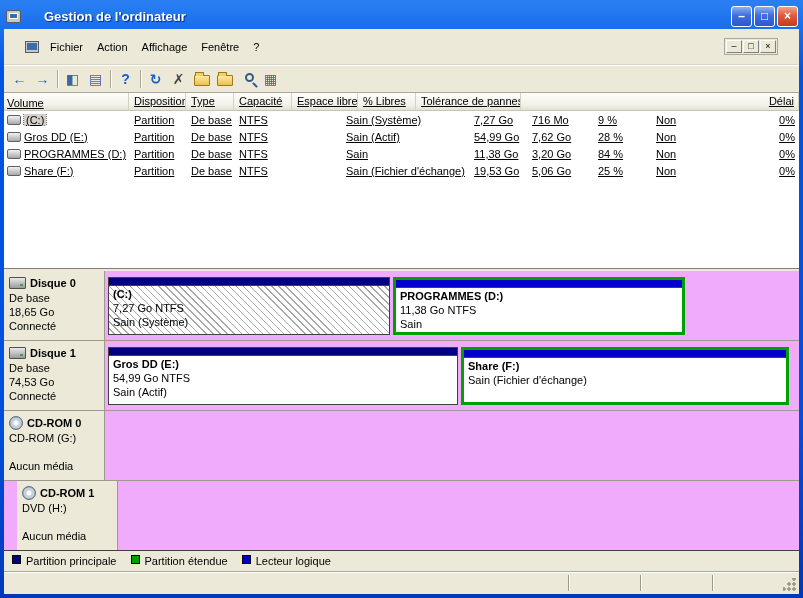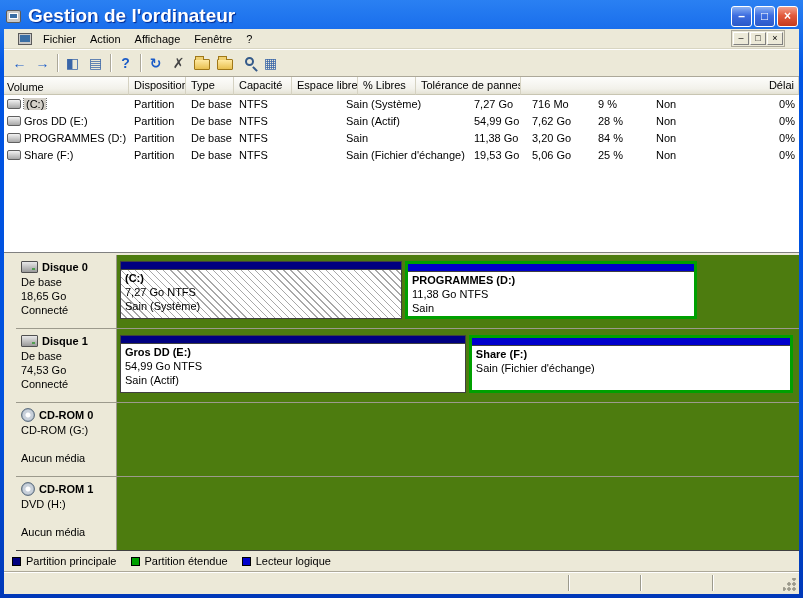--- a/index.html
+++ b/index.html
@@ -8,34 +8,34 @@
 
   .window {
     position:relative; width:803px; height:598px; margin:0 auto;
     background:linear-gradient(180deg,#2a80f2 0%,#0054e3 12%,#0050dd 70%,#0038b8 100%);
     overflow:hidden;
   }
   
   .titlebar { height:29px; display:flex; align-items:center; padding:3px 5px 0 6px; }
   .app-icon { width:15px; height:13px; background:#c8c8c8; border:1px solid #5a5a5a; border-radius:2px; position:relative; flex:0 0 auto; }
   .app-icon::after { content:""; position:absolute; left:2px; top:2px; right:2px; bottom:3px; background:#3a6ea5; border:1px solid #fff; }
-  .title-text { color:#fff; font-weight:bold; font-size:19px; margin-left:7px; flex:1;
+  .title-text { color:#fff; font-weight:bold; font-size:13px; margin-left:23px; flex:1;
     text-shadow:1px 1px 1px #00268c; white-space:nowrap; overflow:hidden; }
   .cap-btns { display:flex; gap:2px; }
   .cap-btn { width:21px; height:21px; border:1px solid #fff; border-radius:3px; color:#fff;
     display:flex; align-items:center; justify-content:center; font-size:12px; font-weight:bold;
     background:linear-gradient(180deg,#8ab1f3 0%,#3d6de0 45%,#2b59c8 100%); cursor:default; }
   .cap-btn.close { background:linear-gradient(180deg,#f3a08b 0%,#e25a3c 45%,#c43a1e 100%); }
 
   
   .window-body { position:absolute; top:29px; left:4px; right:4px; bottom:4px; background:#ece9d8;
     display:flex; flex-direction:column; overflow:hidden; }
 
   
-  .menubar { height:20px; display:flex; align-items:center; padding:0 12px; border-bottom:1px solid #d8d5c2; }
+  .menubar { height:36px; display:flex; align-items:center; padding:0 19px; border-bottom:1px solid #d8d5c2; }
   .menu-sysicon { width:14px; height:12px; background:#c8c8c8; border:1px solid #5a5a5a; position:relative; margin:0 4px 0 2px; }
   .menu-sysicon::after { content:""; position:absolute; left:1px; top:1px; right:1px; bottom:2px; background:#3a6ea5; }
   .menu-item { padding:2px 7px; cursor:default; }
   .menu-spacer { flex:1; }
   .mdi-box { display:flex; gap:1px; border:1px solid #aca899; background:#ece9d8; padding:1px; margin-right:2px; }
   .mdi-btn { width:16px; height:13px; background:#ece9d8; border:1px solid; border-color:#fff #808080 #808080 #fff;
     font-size:9px; line-height:10px; text-align:center; cursor:default; }
 
   
   .toolbar { height:28px; display:flex; align-items:center; padding:0 4px; border-bottom:1px solid #aca899;
@@ -48,63 +48,63 @@
   .tool-sep { width:1px; height:18px; background:#aca899; margin:0 3px; box-shadow:1px 0 0 #fff; }
   .folder-icon { width:16px; height:11px; background:linear-gradient(180deg,#ffe9a0,#e8c050); border:1px solid #a07818;
     border-radius:1px; position:relative; margin-top:3px; }
   .folder-icon::before { content:""; position:absolute; left:0; top:-4px; width:7px; height:3px;
     background:#f0d070; border:1px solid #a07818; border-bottom:none; }
   .magnifier-icon { width:9px; height:9px; border:2px solid #345a8a; border-radius:50%; position:relative; margin:-3px -3px 0 0; }
   .magnifier-icon::after { content:""; position:absolute; width:2px; height:6px; background:#345a8a;
     left:7px; top:7px; transform:rotate(-45deg); }
 
   
-  .list-pane { height:176px; background:#fff; border-bottom:1px solid #808080; overflow:hidden; }
+  .list-pane { height:176px; background:#fff; border-bottom:1px solid #808080; overflow:hidden;text-decoration:underline; }
   .lv-header { display:flex; height:18px; }
   .hcell { background:linear-gradient(180deg,#fdfdfb 0%,#f2f1ea 70%,#e4e2d4 100%);
     border-right:1px solid #d5d2c2; border-bottom:1px solid #c8c5b2;
     padding:2px 0 0 5px; white-space:nowrap; overflow:hidden; cursor:default; }
   .lv-row { display:flex; height:17px; align-items:center; cursor:default; }
   .lc { padding-left:5px; white-space:nowrap; overflow:hidden; }
   .c0 { width:125px; display:flex; align-items:center; gap:3px; padding-left:3px; }
   .c1 { width:57px; } .c2 { width:48px; } .c3 { width:107px; } .c4 { width:128px; }
   .c5 { width:58px; } .c6 { width:66px; } .c7 { width:58px; } .c8 { width:105px; }
   .c9 { flex:1; text-align:right; padding-right:4px; }
   .drive-icon { width:14px; height:10px; flex:0 0 auto; border:1px solid #606060; border-radius:2px;
     background:linear-gradient(180deg,#f2f2f2,#a8a8a8); }
   .vol-sel { background:#d4d0c8; outline:1px dotted #707070; padding:0 2px; }
 
   
   .splitter { height:2px; background:#ece9d8; cursor:row-resize; }
 
   
-  .disk-area { flex:1; display:flex; flex-direction:column; background:#4d7c0f; border-bottom:1px solid #404040; overflow:hidden;margin-left:12px; }
+  .disk-area { flex:1; display:flex; flex-direction:column; background:#f0abfc; border-bottom:1px solid #404040; overflow:hidden; }
   .disk-row { flex:1; display:flex; border-bottom:1px solid #9c9a8c; overflow:hidden; }
-  .disk-row:last-child { border-bottom:none; }
+  .disk-row:last-child { border-bottom:none;padding-left:13px; }
   .disk-info { width:101px; flex:0 0 auto; background:#ece9d8; border-right:1px solid #9c9a8c; padding:5px 4px 0 5px; line-height:14px; cursor:default; }
   .disk-title { display:flex; align-items:center; gap:4px; font-weight:bold; margin-bottom:1px; }
   .hdd-icon { width:17px; height:12px; flex:0 0 auto; border:1px solid #505050; border-radius:1px;
     background:linear-gradient(180deg,#e8e8e8 0%,#9a9a9a 100%); position:relative; }
   .hdd-icon::after { content:""; position:absolute; right:2px; bottom:2px; width:3px; height:2px; background:#4f9e4f; }
   .cd-icon { width:14px; height:14px; flex:0 0 auto; border-radius:50%; border:1px solid #607080;
     background:radial-gradient(circle at 50% 50%, #fff 0 2px, #c8d0da 3px 5px, #90a0b0 6px 7px); }
   .disk-tracks { flex:1; display:flex; gap:3px; padding:6px 6px 0 3px; overflow:hidden; }
   .part { height:58px; background:#fff; border:1px solid #404040; overflow:hidden; cursor:default; }
   .part .strip { height:8px; background:#000080; border-bottom:1px solid #404040; }
   .part.logical { border:3px solid #00a000; }
   .part.logical .strip { background:#0000cc; }
   .part-body { padding:1px 4px; line-height:14px; }
   .part.selected .part-body { height:100%;
     background:repeating-linear-gradient(45deg,#fff 0 4px,#a8a8a8 4px 5px); }
   .part-label { font-weight:bold; white-space:nowrap; }
   .part-line { white-space:nowrap; }
 
   
   .legend { height:20px; background:#ece9d8; display:flex; align-items:center; gap:14px; padding-left:8px; }
-  .legend-item { display:flex; align-items:center; gap:5px; }
+  .legend-item { display:flex; align-items:flex-start; gap:5px; }
   .swatch { width:9px; height:9px; border:1px solid #000; }
   .sw-primary { background:#000080; }
   .sw-extended { background:#00a000; }
   .sw-logical { background:#0000cc; }
 
   
   .statusbar { height:23px; background:#ece9d8; border-top:1px solid #aca899; box-shadow:inset 0 1px 0 #fff;
     display:flex; align-items:center; padding:2px 2px 2px 4px; }
   .sb-main { flex:1; }
   .sb-seg { width:71px; height:16px; border-left:1px solid #9c9a8c; box-shadow:1px 0 0 #fff inset; margin-left:1px; }

